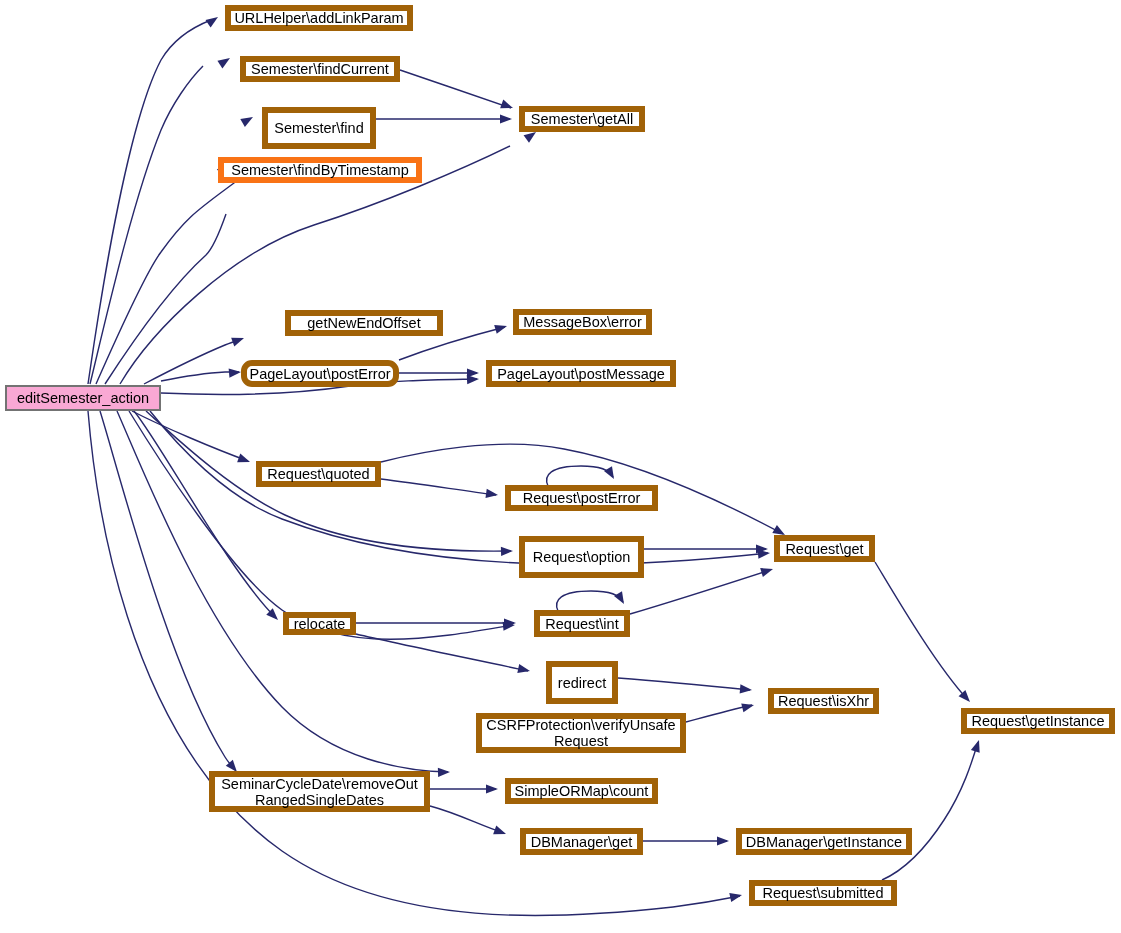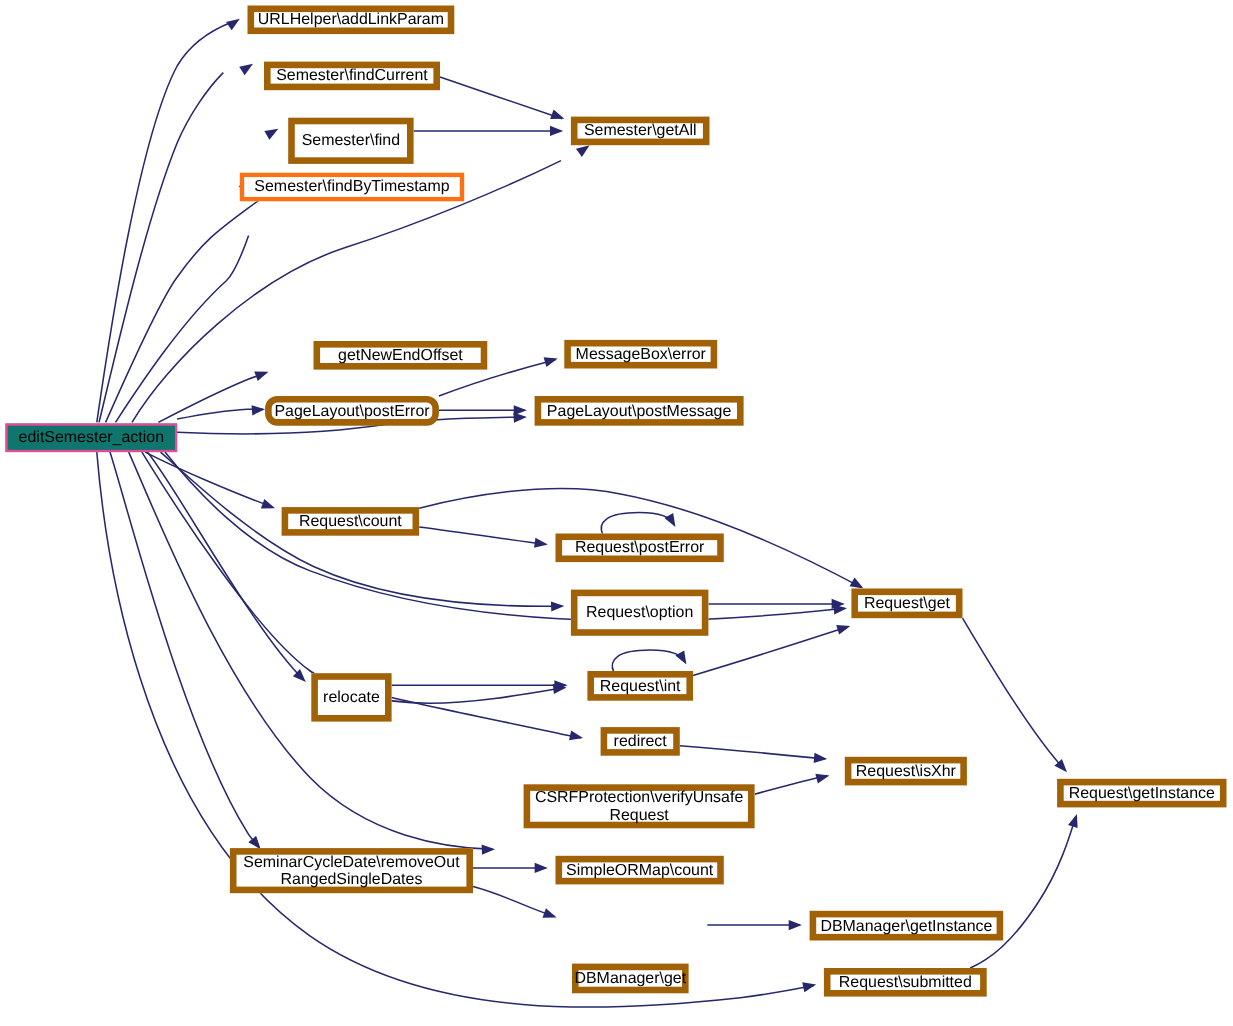--- a/index.html
+++ b/index.html
@@ -24,33 +24,33 @@
     pointer-events: none;
   }
   .node {
     position: absolute;
     box-sizing: border-box;
     display: flex;
     align-items: center;
     justify-content: center;
     text-align: center;
     background: #ffffff;
-    border: 4px solid #f97316;
+    border: 6px solid #f97316;
     color: #000000;
     font-size: 14.5px;
     line-height: 16px;
     white-space: pre-line;
     letter-spacing: 0px;
   }
   .node.thick {
     border: 6px solid #a16207;
   }
   .node.highlight {
-    background: #0f766e;
-    border: 2px solid #ec4899;
+    background: #f9a8d4;
+    border: 2px solid #737373;
   }
 </style>
 </head>
 <body>
 
 <div id="graph-root">
 
   <svg id="edge-layer" viewBox="0 0 1121 933" width="1121" height="933">
       <g>
         <path d="M 88,384 C 96,330 124,130 161,60 C 174,38 193,27 211,20" fill="none" stroke="#27286b" stroke-width="1.4"></path>
@@ -198,32 +198,32 @@
       <div class="node highlight" style="left: 5px; top: 385px; width: 156px; height: 26px;">editSemester_action</div>
       <div class="node thick" style="left: 225px; top: 5px; width: 188px; height: 26px;">URLHelper\addLinkParam</div>
       <div class="node thick" style="left: 240px; top: 56px; width: 160px; height: 26px;">Semester\findCurrent</div>
       <div class="node thick" style="left: 262px; top: 107px; width: 114px; height: 42px;">Semester\find</div>
       <div class="node" style="left: 218px; top: 157px; width: 204px; height: 26px;">Semester\findByTimestamp</div>
       <div class="node thick" style="left: 519px; top: 106px; width: 126px; height: 26px;">Semester\getAll</div>
       <div class="node thick" style="left: 253px; top: 310px; width: 158px; height: 26px; margin-left: 32px;">getNewEndOffset</div>
       <div class="node thick" style="left: 241px; top: 360px; width: 158px; height: 27px; border-radius: 11px;">PageLayout\postError</div>
       <div class="node thick" style="left: 513px; top: 309px; width: 139px; height: 26px;">MessageBox\error</div>
       <div class="node thick" style="left: 486px; top: 360px; width: 190px; height: 27px;">PageLayout\postMessage</div>
-      <div class="node thick" style="left: 256px; top: 461px; width: 125px; height: 26px;">Request\count</div>
+      <div class="node thick" style="left: 256px; top: 461px; width: 125px; height: 26px;">Request\quoted</div>
       <div class="node thick" style="left: 505px; top: 485px; width: 153px; height: 26px;">Request\postError</div>
       <div class="node thick" style="left: 519px; top: 536px; width: 125px; height: 42px;">Request\option</div>
       <div class="node thick" style="left: 774px; top: 535px; width: 101px; height: 27px; text-align: right;">Request\get</div>
-      <div class="node thick" style="left: 283px; top: 612px; width: 73px; height: 44px;">relocate</div>
+      <div class="node thick" style="left: 283px; top: 612px; width: 73px; height: 23px;">relocate</div>
       <div class="node thick" style="left: 534px; top: 610px; width: 96px; height: 27px;">Request\int</div>
-      <div class="node thick" style="left: 546px; top: 661px; width: 72px; height: 26px;">redirect</div>
+      <div class="node thick" style="left: 546px; top: 661px; width: 72px; height: 43px;">redirect</div>
       <div class="node thick" style="left: 768px; top: 688px; width: 111px; height: 26px;">Request\isXhr</div>
       <div class="node thick" style="left: 476px; top: 713px; width: 210px; height: 40px;">CSRFProtection\verifyUnsafe
 Request</div>
       <div class="node thick" style="left: 961px; top: 708px; width: 154px; height: 26px;">Request\getInstance</div>
       <div class="node thick" style="left: 209px; top: 771px; width: 221px; height: 41px;">SeminarCycleDate\removeOut
 RangedSingleDates</div>
       <div class="node thick" style="left: 505px; top: 778px; width: 153px; height: 26px;">SimpleORMap\count</div>
-      <div class="node thick" style="left: 520px; top: 828px; width: 106px; height: 27px; margin-top: 48px;">DBManager\get</div>
+      <div class="node thick" style="left: 520px; top: 828px; width: 123px; height: 27px;">DBManager\get</div>
       <div class="node thick" style="left: 736px; top: 828px; width: 176px; height: 27px;">DBManager\getInstance</div>
       <div class="node thick" style="left: 749px; top: 880px; width: 148px; height: 26px;">Request\submitted</div>
     </div>
 
 </div>
 
 </body></html>

